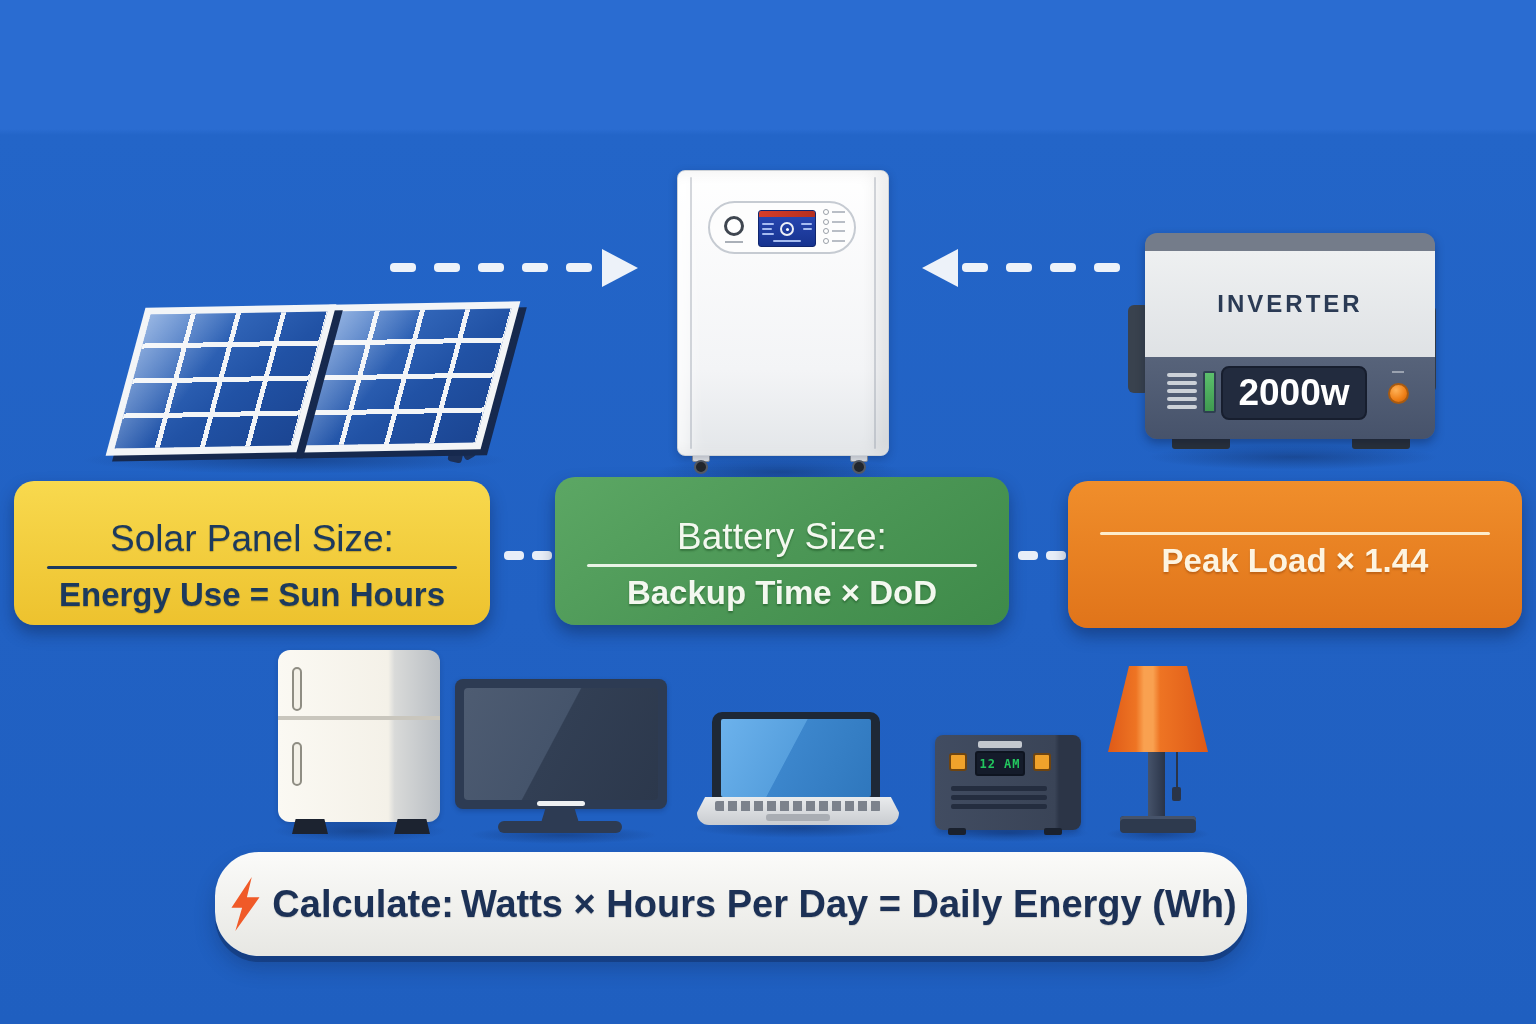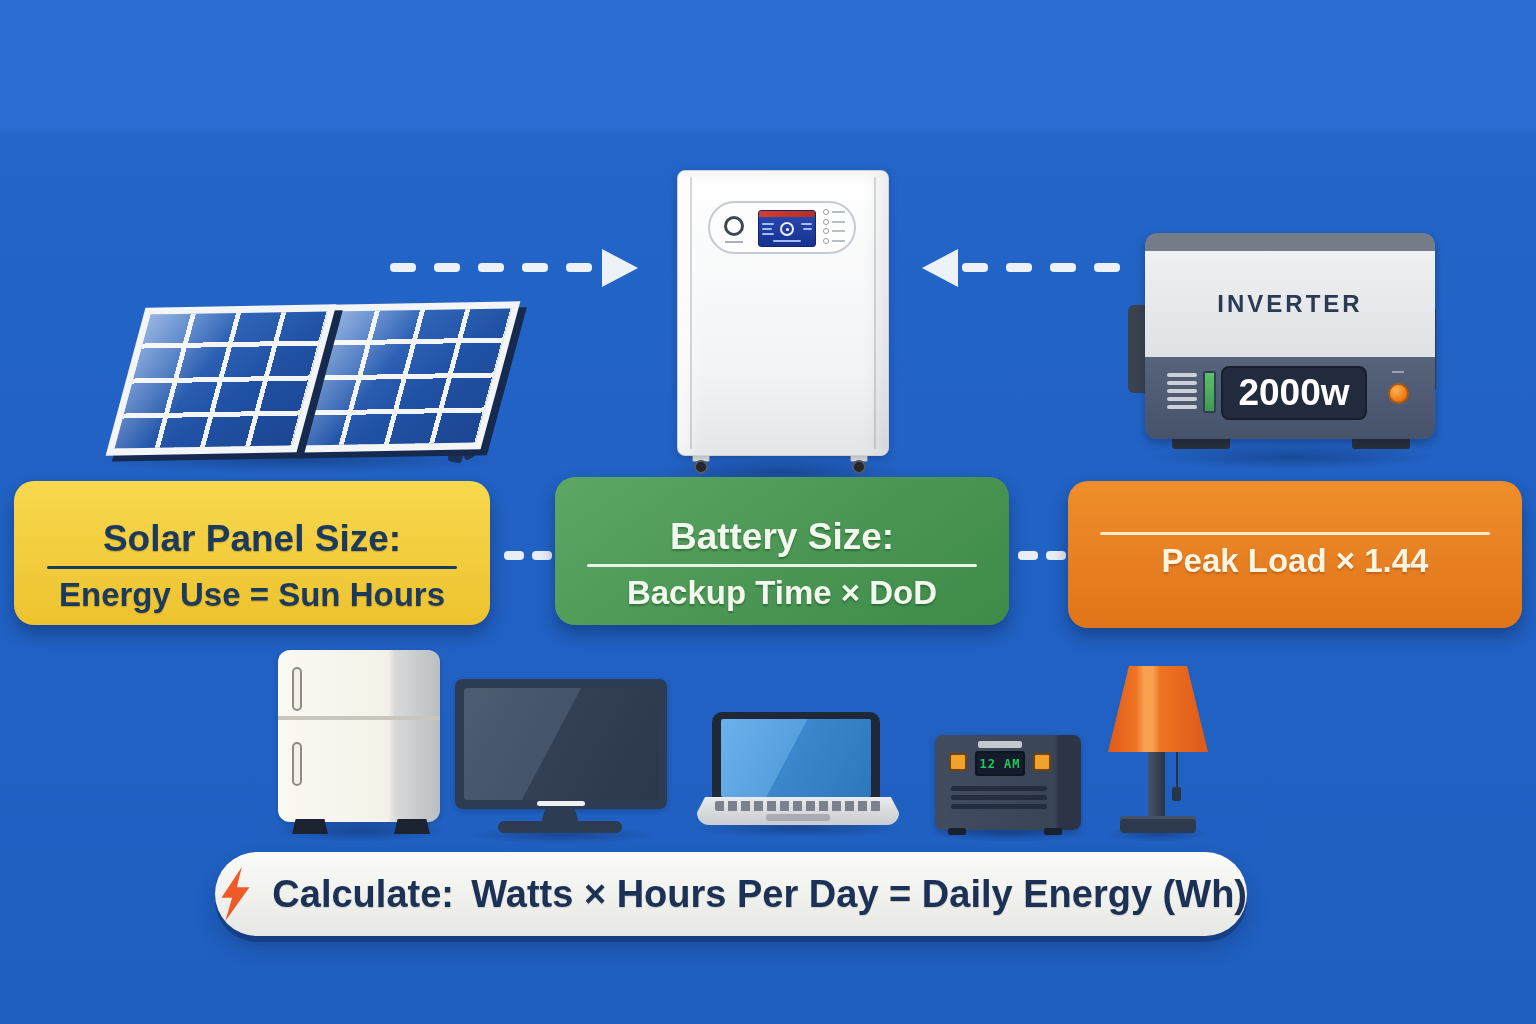--- a/index.html
+++ b/index.html
@@ -61,21 +61,21 @@
   .inv-led{position:absolute;left:58px;top:14px;width:13px;height:42px;background:linear-gradient(180deg,#5cc06c,#3f9a50);border:2px solid #2e4050;border-radius:2px;}
   .inv-display{position:absolute;left:76px;top:9px;width:146px;height:54px;background:#222b3e;border:2px solid #171e2e;border-radius:8px;
     display:flex;align-items:center;justify-content:center;}
   .inv-display span{color:#fff;font-size:37px;font-weight:bold;}
   .inv-pled{position:absolute;right:26px;top:26px;width:21px;height:21px;border-radius:50%;
     background:radial-gradient(circle at 35% 30%,#ffb257,#ef7f16 60%,#c25f0a);border:2px solid #a85a10;}
   .inv-pled-lbl{position:absolute;right:31px;top:14px;width:12px;height:2px;background:#9aa2b0;}
   
   .fbox{position:absolute;border-radius:20px;display:flex;flex-direction:column;align-items:center;justify-content:center;gap:9px;
     box-shadow:0 8px 16px rgba(8,20,55,.38);}
-  .fbox .title{font-size:37px;font-weight:bold;line-height:1;margin-top:24px;}
+  .fbox .title{font-size:37px;font-weight:normal;line-height:1;margin-top:24px;}
   .fbox .divider{height:3px;width:86%;border-radius:2px;}
   .fbox .formula{font-size:33px;font-weight:bold;line-height:1;text-align:center;}
   .box-solar{left:14px;top:481px;width:476px;height:144px;background:linear-gradient(180deg,#f8d94e,#edc22e);color:#1c3a5e;}
   .box-solar .title,.box-solar .formula{text-shadow:0 1px 1px rgba(110,80,0,.35);}
   .box-solar .divider{background:#1c3a5e;}
   .box-battery{left:555px;top:477px;width:454px;height:148px;background:linear-gradient(145deg,#5ca764 0%,#4c9756 50%,#3e8a49 100%);color:#f3f8ef;}
   .box-battery .title,.box-battery .formula{text-shadow:0 2px 2px rgba(0,45,10,.35);}
   .box-battery .divider{background:#e9f3e6;}
   .box-inverter{left:1068px;top:481px;width:454px;height:147px;background:linear-gradient(180deg,#f08e2b,#e0741a);color:#fdf4e1;}
   .box-inverter .title,.box-inverter .formula{text-shadow:0 2px 2px rgba(120,50,0,.35);}
@@ -112,24 +112,24 @@
   .radio-slat{width:96px;height:5px;background:#242d3f;border-radius:2px;}
   .radio-foot{position:absolute;width:18px;height:7px;background:#1a212e;border-radius:2px;}
   .lamp-shade{position:absolute;left:1108px;top:666px;width:100px;height:86px;
     clip-path:polygon(21% 0,79% 0,100% 100%,0 100%);
     background:linear-gradient(90deg,#de5a18 0%,#ee7423 28%,#f9a150 36%,#f9a150 45%,#ee7423 52%,#de5a18 100%);}
   .lamp-stem{position:absolute;left:1148px;top:750px;width:17px;height:80px;background:linear-gradient(90deg,#46536a,#2a3448);}
   .lamp-base{position:absolute;left:1120px;top:816px;width:76px;height:17px;background:#2e3a4e;border-radius:4px;box-shadow:inset 0 3px 0 #46536a;}
   .lamp-cord{position:absolute;left:1176px;top:752px;width:2px;height:36px;background:#2a3448;}
   .lamp-pull{position:absolute;left:1172px;top:787px;width:9px;height:14px;background:#2a3448;border-radius:2px;}
   
-  .calc-bar{position:absolute;left:215px;top:852px;width:1032px;height:84px;border-radius:44px;
+  .calc-bar{position:absolute;left:215px;top:852px;width:1032px;height:104px;border-radius:44px;
     background:linear-gradient(180deg,#fbfbf9,#e7e7e3);
     box-shadow:0 6px 0 rgba(10,22,55,.30),0 12px 20px rgba(10,22,55,.25);
-    display:flex;align-items:center;justify-content:space-between;gap:7px;}
+    display:flex;align-items:center;justify-content:center;gap:7px;}
   .calc-text{color:#1c3156;font-size:38px;font-weight:bold;text-shadow:0 1px 1px rgba(0,0,0,.15);white-space:nowrap;}
 </style>
 </head>
 <body>
 
 <div class="stage">
 
   <div class="shadow" style="left:80px;top:446px;width:430px;height:28px;"></div>
   <div class="shadow" style="left:655px;top:458px;width:250px;height:28px;"></div>
   <div class="shadow" style="left:1146px;top:444px;width:294px;height:26px;"></div>

